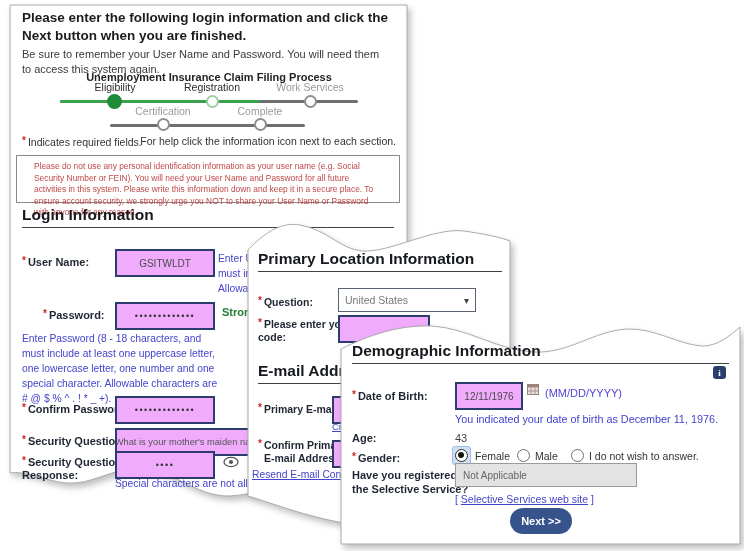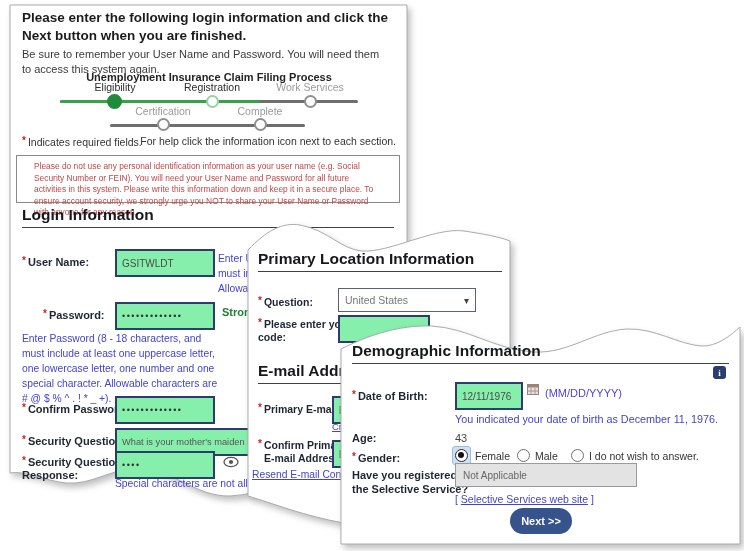--- a/index.html
+++ b/index.html
@@ -8,22 +8,22 @@
     font-family:"Liberation Sans", sans-serif;color:#222;
   }
   .panel{position:absolute;}
   .panel > svg.bg{position:absolute;left:0;top:0;overflow:visible;
     filter:drop-shadow(3px 4px 3px rgba(90,90,90,0.38));}
   .content{position:absolute;left:0;top:0;right:0;bottom:0;}
   .a{position:absolute;}
   .bold{font-weight:bold;}
   .flabel{position:absolute;font-weight:bold;font-size:11px;color:#1f2533;line-height:13px;}
   .req{color:#cc2222;font-weight:bold;margin-right:2px;font-size:10px;vertical-align:2px;}
-  .ibox{position:absolute;border:2px solid #2b3c6d;background:#86efac;box-sizing:border-box;
-    display:flex;align-items:center;padding:12px 5px;font-size:10px;color:#4a4a4a;overflow:hidden;white-space:nowrap;}
+  .ibox{position:absolute;border:2px solid #2b3c6d;background:#f0abfc;box-sizing:border-box;
+    display:flex;align-items:center;padding:12px 5px;font-size:10px;color:#4a4a4a;overflow:hidden;white-space:nowrap;justify-content:center;}
   .dots{font-size:9px;letter-spacing:1.5px;color:#333;}
   .hint{position:absolute;color:#4343cc;font-size:10.3px;line-height:15px;}
   .link{color:#4343cc;text-decoration:underline;cursor:pointer;}
   .sec-h{position:absolute;font-weight:bold;font-size:15.5px;color:#15181d;
     border-bottom:1px solid #3c4146;padding-bottom:3px;box-sizing:border-box;}
   .pg-line{position:absolute;height:3px;background:#6e6e6e;border-radius:2px;}
   .pg-green{position:absolute;height:3px;background:#3aa04a;border-radius:2px;}
   .pg-dot{position:absolute;border-radius:50%;background:#fff;box-sizing:border-box;}
   .pg-label{position:absolute;font-size:10.5px;transform:translateX(-50%);white-space:nowrap;}
   .radio{position:absolute;width:13px;height:13px;border:1.5px solid #6f6f6f;border-radius:50%;

